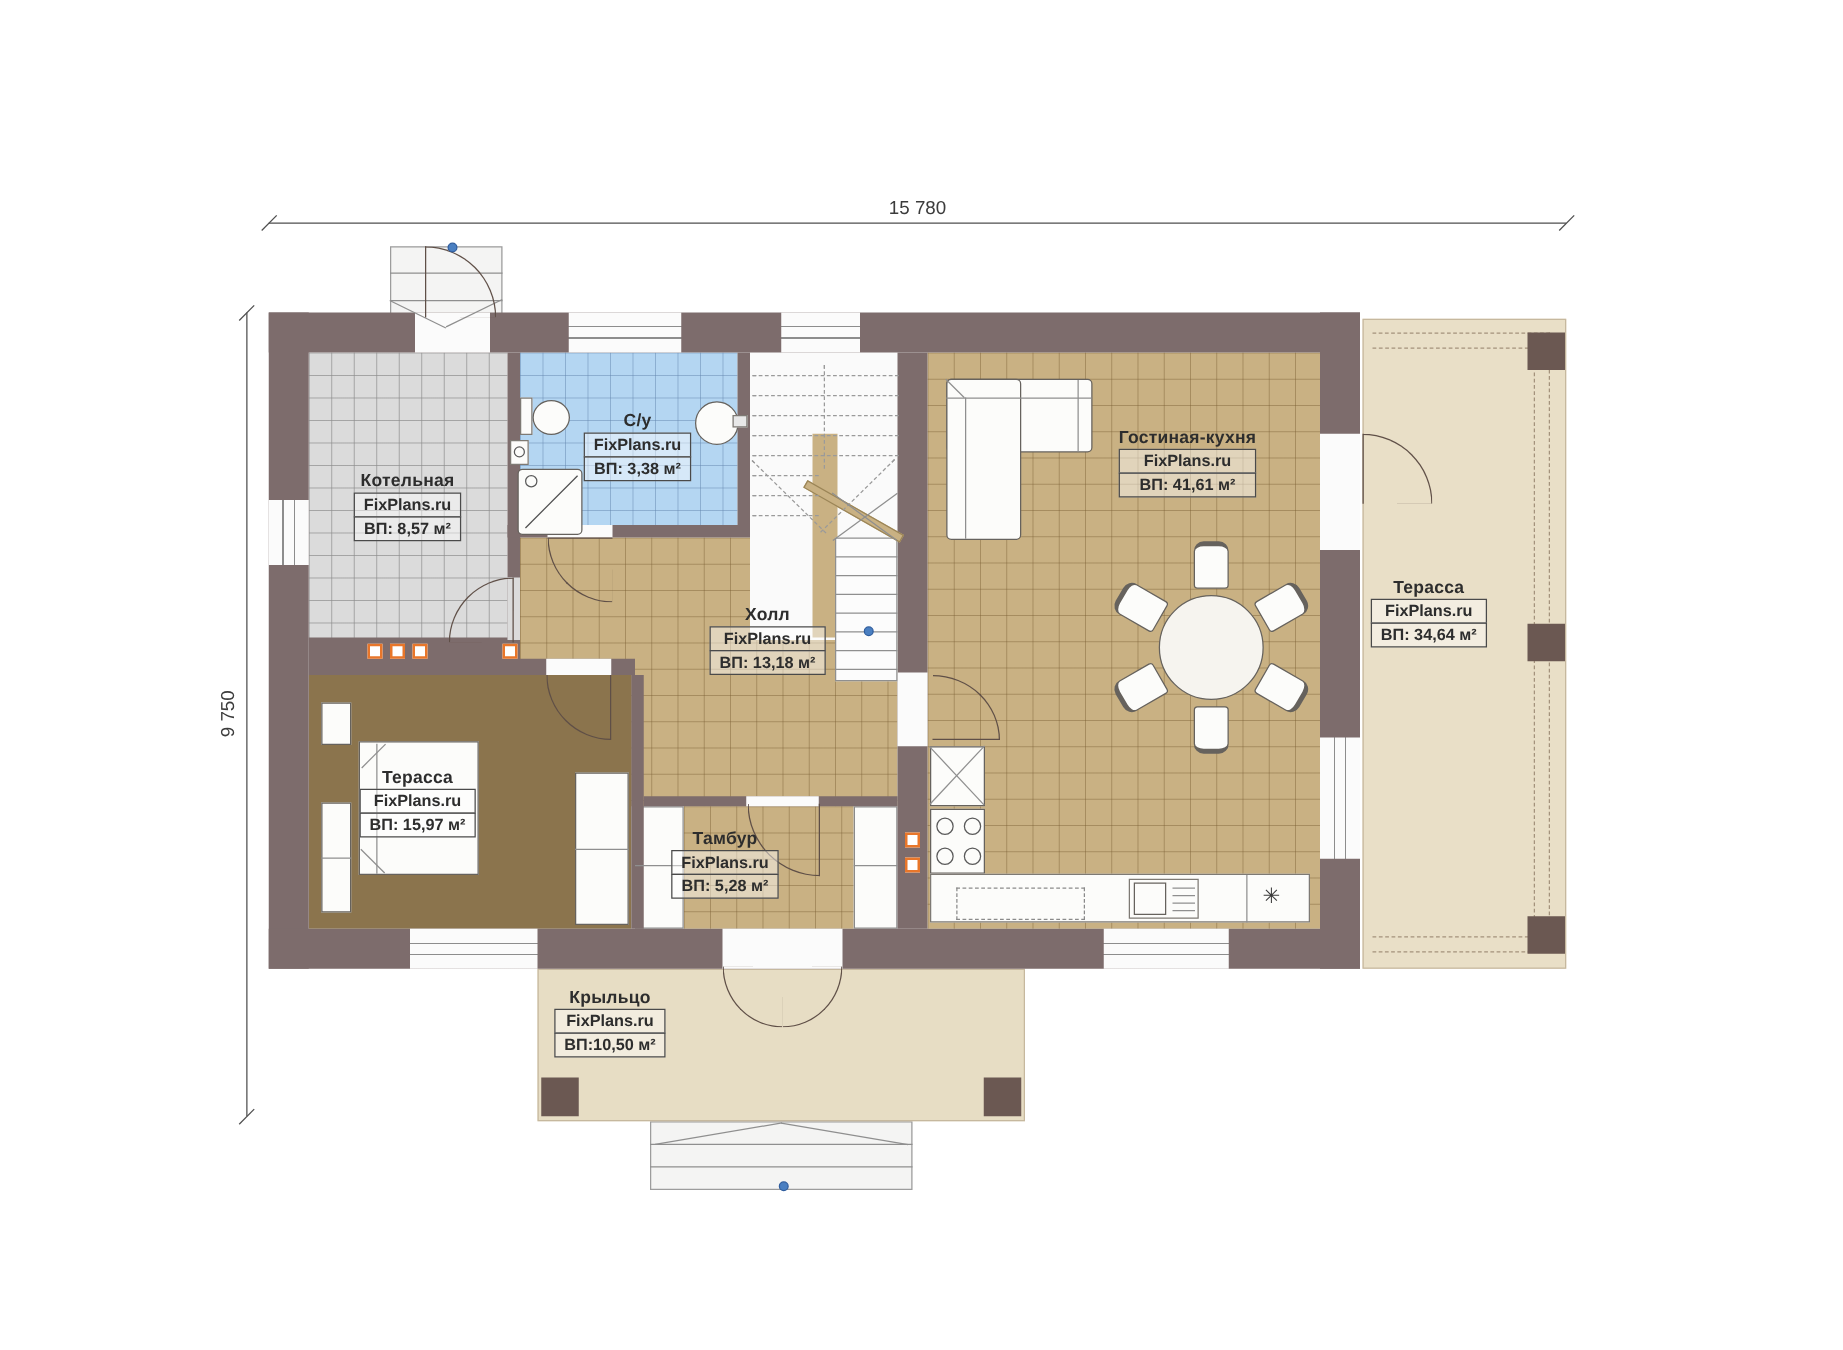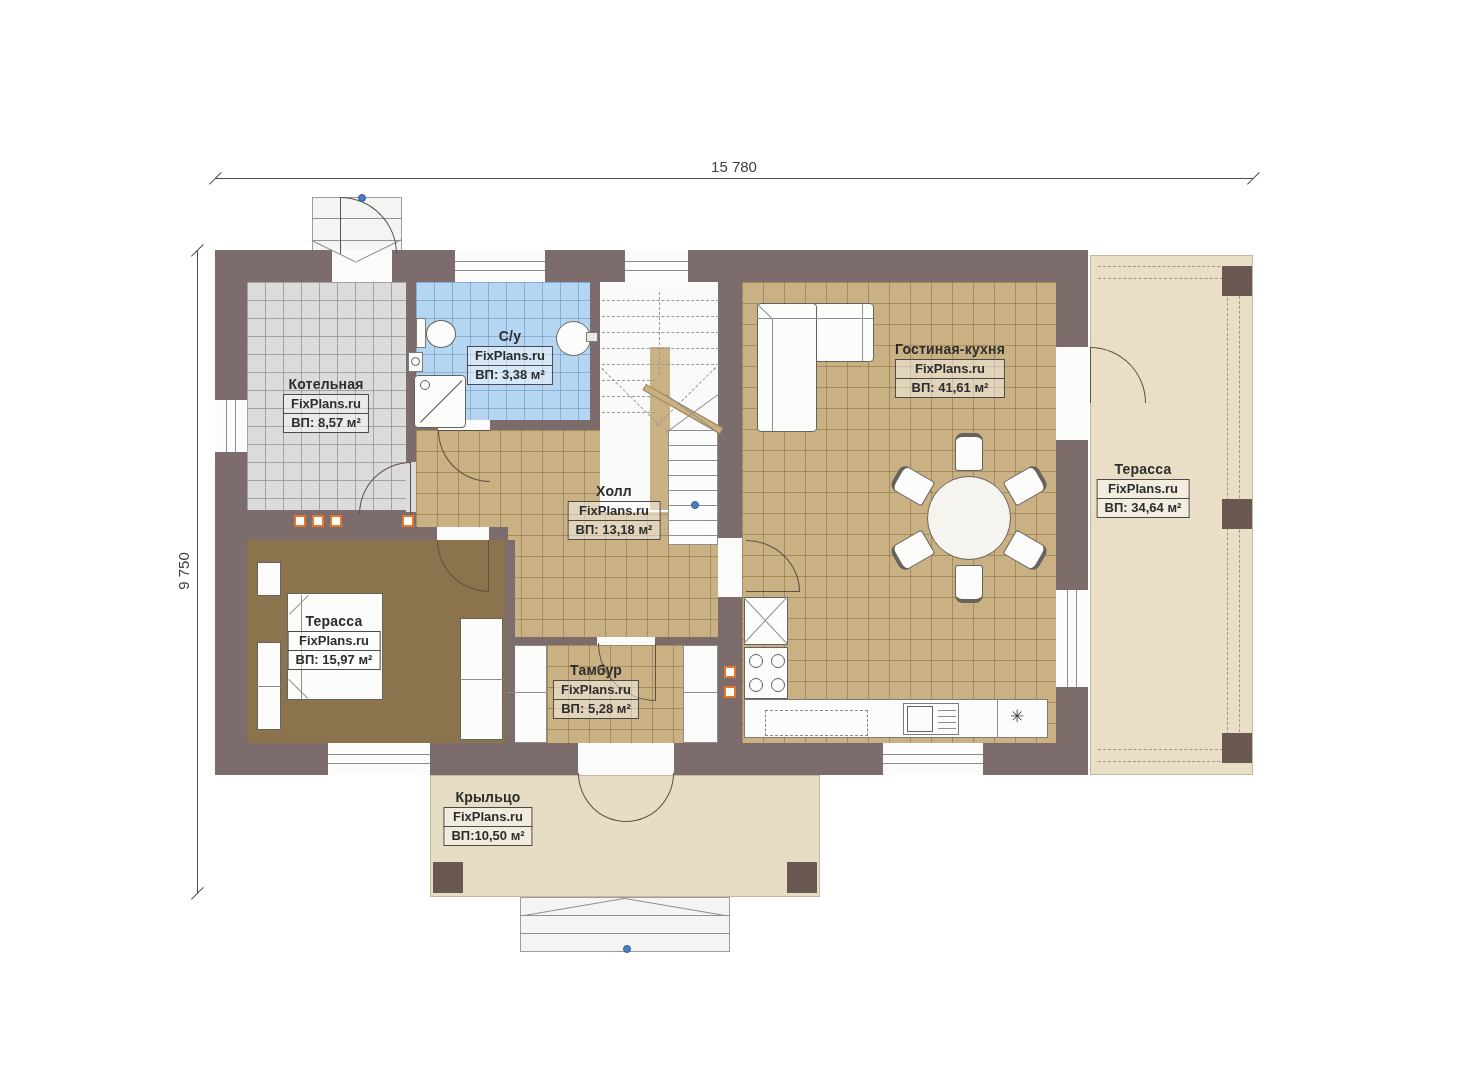--- a/index.html
+++ b/index.html
@@ -263,21 +263,21 @@
   <div class="rlabel" style="left:614px;top:483px">
     <div class="rname">Холл</div>
     <div class="rbox">FixPlans.ru</div>
     <div class="rbox">ВП: 13,18 м²</div>
   </div>
   <div class="rlabel" style="left:334px;top:613px">
     <div class="rname">Терасса</div>
     <div class="rbox">FixPlans.ru</div>
     <div class="rbox">ВП: 15,97 м²</div>
   </div>
-  <div class="rlabel" style="left:596px;top:662px">
+  <div class="rlabel" style="left:580px;top:662px">
     <div class="rname">Тамбур</div>
     <div class="rbox">FixPlans.ru</div>
     <div class="rbox">ВП: 5,28 м²</div>
   </div>
   <div class="rlabel" style="left:488px;top:789px">
     <div class="rname">Крыльцо</div>
     <div class="rbox">FixPlans.ru</div>
     <div class="rbox">ВП:10,50 м²</div>
   </div>
 

